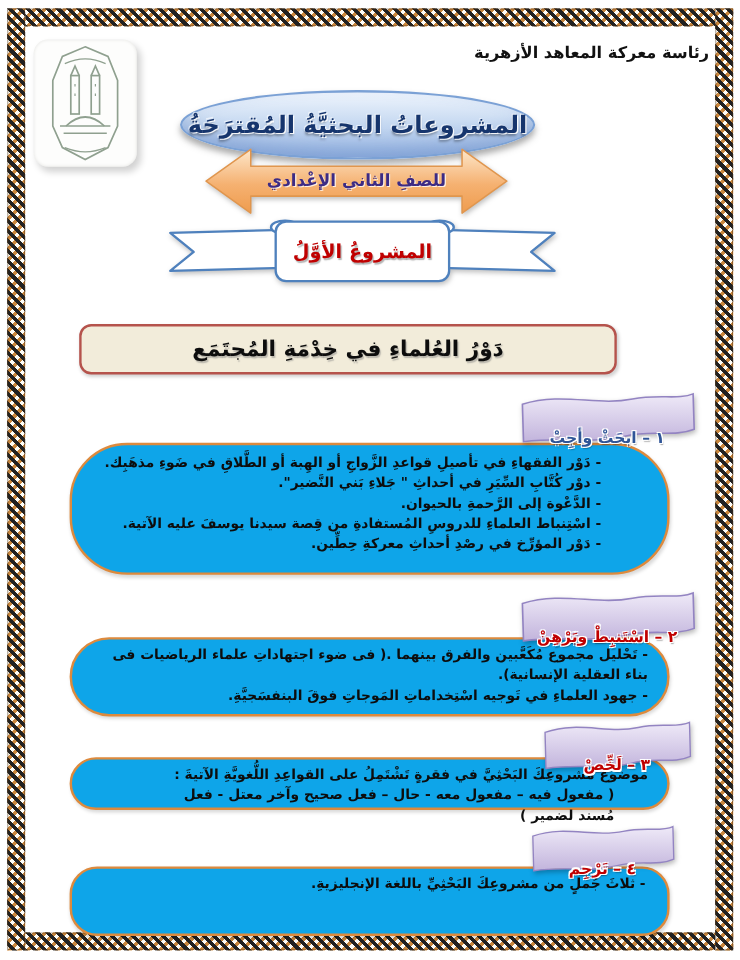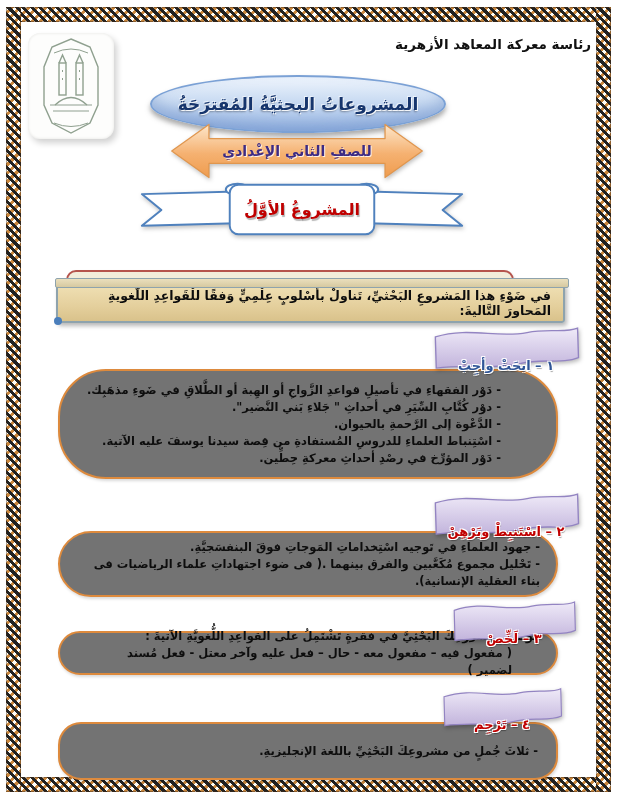--- a/index.html
+++ b/index.html
@@ -22,21 +22,21 @@
   .logo-card svg{display:block;width:100%;height:100%;}
   
   .org{position:absolute;top:34px;right:26px;text-align:center;direction:rtl;
     font-weight:bold;font-size:13.5px;line-height:20px;color:#111;}
   
   .ellipse{position:absolute;left:150px;top:75px;width:292px;height:54px;border-radius:50%;
     background:linear-gradient(180deg,#eff5fd 0%,#c9dbf2 45%,#9cb9e5 100%);
     border:2px solid #7ba1d5;
     box-shadow:0 4px 5px rgba(90,90,90,.5), inset 0 -8px 14px rgba(70,110,180,.30);
     display:flex;align-items:center;justify-content:center;}
-  .ellipse span{direction:rtl;font-weight:bold;font-size:17px;color:#16356d;
+  .ellipse span{direction:rtl;font-weight:bold;font-size:20px;color:#16356d;
     text-shadow:1px 1px 0 rgba(255,255,255,.9),-1px -1px 0 rgba(255,255,255,.6),0 2px 2px rgba(0,0,0,.3);}
   
   .arrow{position:absolute;left:170px;top:120px;width:254px;height:62px;}
   .arrow svg{position:absolute;inset:0;width:100%;height:100%;filter:drop-shadow(1px 2px 2px rgba(0,0,0,.25));}
   .arrow span{position:absolute;inset:0;display:flex;align-items:center;justify-content:center;
     direction:rtl;font-weight:bold;font-size:14px;color:#3d2b84;
     text-shadow:1px 1px 0 rgba(255,255,255,.8);}
   
   .banner{position:absolute;left:136px;top:181px;width:332px;height:56px;}
   .banner svg{position:absolute;inset:0;width:100%;height:100%;filter:drop-shadow(1px 2px 2px rgba(0,0,0,.25));}
@@ -67,23 +67,23 @@
   .sec-ribbon span{position:absolute;inset:0;display:flex;align-items:center;justify-content:center;
     padding-bottom:4px;direction:rtl;font-weight:bold;font-size:13px;
     text-shadow:1px 1px 0 #fff,-1px -1px 0 #fff,1px -1px 0 #fff,-1px 1px 0 #fff,1px 2px 1px rgba(0,0,0,.35);margin-top:36px;}
   .rib1{left:428px;top:323px;width:156px;height:52px;}
   .rib2{left:428px;top:489px;width:156px;height:52px;}
   .rib3{left:448px;top:597px;width:132px;height:50px;}
   .rib4{left:438px;top:684px;width:128px;height:48px;text-align:center;}
   .lbl-blue{color:#2f5597;}
   .lbl-red{color:#c00000;}
   
-  .content-box{position:absolute;z-index:2;background:#737373;border:2px solid #dd8a3d;
+  .content-box{position:absolute;z-index:2;background:#0ea5e9;border:2px solid #dd8a3d;
     box-shadow:1px 2px 3px rgba(0,0,0,.15);
-    display:flex;flex-direction:column;justify-content:center;}
+    display:flex;flex-direction:column;justify-content:flex-start;}
   .content-box .line{direction:rtl;text-align:right;font-weight:bold;font-size:11.5px;
     color:#0d0d0d;line-height:17px;}
   .box1{left:58px;top:369px;width:500px;height:110px;border-radius:48px;
     padding:6px 55px 6px 25px;box-sizing:border-box;}
   .box2{left:58px;top:531px;width:500px;height:66px;border-radius:33px;
     padding:4px 16px 4px 20px;box-sizing:border-box;}
   .box3{left:58px;top:631px;width:500px;height:44px;border-radius:30px;
     padding:4px 16px 4px 20px;box-sizing:border-box;}
   .box4{left:58px;top:722px;width:500px;height:58px;border-radius:23px;
     padding:4px 18px 4px 20px;box-sizing:border-box;}
@@ -153,23 +153,20 @@
         <rect x="96" y="4" width="148" height="53" rx="9"></rect>
       </g>
     </svg>
     <span>المشروعُ الأوَّلُ</span>
   </div>
 
   <div class="title-box">
     <span>دَوْرُ العُلماءِ في خِدْمَةِ المُجتَمَع</span>
   </div>
 
-  <div class="instruction">
-    <span>في ضَوْءِ هذا المَشروعِ البَحْثيِّ، تَناولْ بأسْلوبٍ عِلْمِيٍّ وَفقًا للْقَواعِدِ اللُّغويةِ المَحاورَ التَّاليةَ:</span>
-  </div>
 
   <div class="sec-ribbon rib1">
     <svg viewBox="0 0 170 60" preserveAspectRatio="none">
       <path d="M8,16 C45,4 75,18 108,11 C132,6 150,12 163,6 L164,40 C145,48 126,40 100,47 C72,54 45,47 9,52 Z" fill="url(#gribbon)" stroke="#9384c2" stroke-width="1.5"></path>
     </svg>
     <span class="lbl-blue">١ – ابحَثْ وأجِبْ</span>
   </div>
   <div class="content-box box1">
     <div class="line">- دَوْر الفقهاءِ في تأصيلِ قواعدِ الزَّواجِ أو الهِبة أو الطَّلاقِ في ضَوءِ مذهَبِك.</div>
     <div class="line">- دوْر كُتَّابِ السِّيَرِ في أحداثِ " جَلاءِ بَني النَّضير".</div>
@@ -178,33 +175,33 @@
     <div class="line">- دَوْر المؤرِّخ في رصْدِ أحداثِ معركةِ حِطِّين.</div>
   </div>
 
   <div class="sec-ribbon rib2">
     <svg viewBox="0 0 170 60" preserveAspectRatio="none">
       <path d="M8,16 C45,4 75,18 108,11 C132,6 150,12 163,6 L164,40 C145,48 126,40 100,47 C72,54 45,47 9,52 Z" fill="url(#gribbon)" stroke="#9384c2" stroke-width="1.5"></path>
     </svg>
     <span class="lbl-red">٢ – اسْتَنبِطْ وبَرْهِنْ</span>
   </div>
   <div class="content-box box2">
+    <div class="line">- تَحْليل مجموع مُكَعَّبين والفرق بينهما .( فى ضوء اجتهاداتِ علماء الرياضيات فى بناء العقلية الإنسانية).</div>
     <div class="line">- جهود العلماءِ في تَوجيه اسْتِخداماتِ المَوجاتِ فوقَ البنفسَجيَّةِ.</div>
-    <div class="line">- تَحْليل مجموع مُكَعَّبين والفرق بينهما .( فى ضوء اجتهاداتِ علماء الرياضيات فى بناء العقلية الإنسانية).</div>
   </div>
 
   <div class="sec-ribbon rib3">
     <svg viewBox="0 0 170 60" preserveAspectRatio="none">
       <path d="M8,16 C45,4 75,18 108,11 C132,6 150,12 163,6 L164,40 C145,48 126,40 100,47 C72,54 45,47 9,52 Z" fill="url(#gribbon)" stroke="#9384c2" stroke-width="1.5"></path>
     </svg>
     <span class="lbl-red">٣ – لَخِّصْ</span>
   </div>
   <div class="content-box box3">
     <div class="line">موضوعَ مشروعِكَ البَحْثِيَّ في فقرةٍ تَشْتَمِلُ على القواعِدِ اللُّغويَّةِ الآتيةَ :</div>
-    <div class="line indent">( مفعول فيه – مفعول معه - حال – فعل عليه وآخر معتل - فعل مُسند لضمير )</div>
+    <div class="line indent">( مفعول فيه – مفعول معه - حال – فعل صحيح وآخر معتل - فعل مُسند لضمير )</div>
   </div>
 
   <div class="sec-ribbon rib4">
     <svg viewBox="0 0 170 60" preserveAspectRatio="none">
       <path d="M8,16 C45,4 75,18 108,11 C132,6 150,12 163,6 L164,40 C145,48 126,40 100,47 C72,54 45,47 9,52 Z" fill="url(#gribbon)" stroke="#9384c2" stroke-width="1.5"></path>
     </svg>
     <span class="lbl-red">٤ – تَرْجِم</span>
   </div>
   <div class="content-box box4">
     <div class="line">- ثلاثَ جُملٍ من مشروعِكَ البَحْثِيِّ باللغة الإنجليزيةِ.</div>

